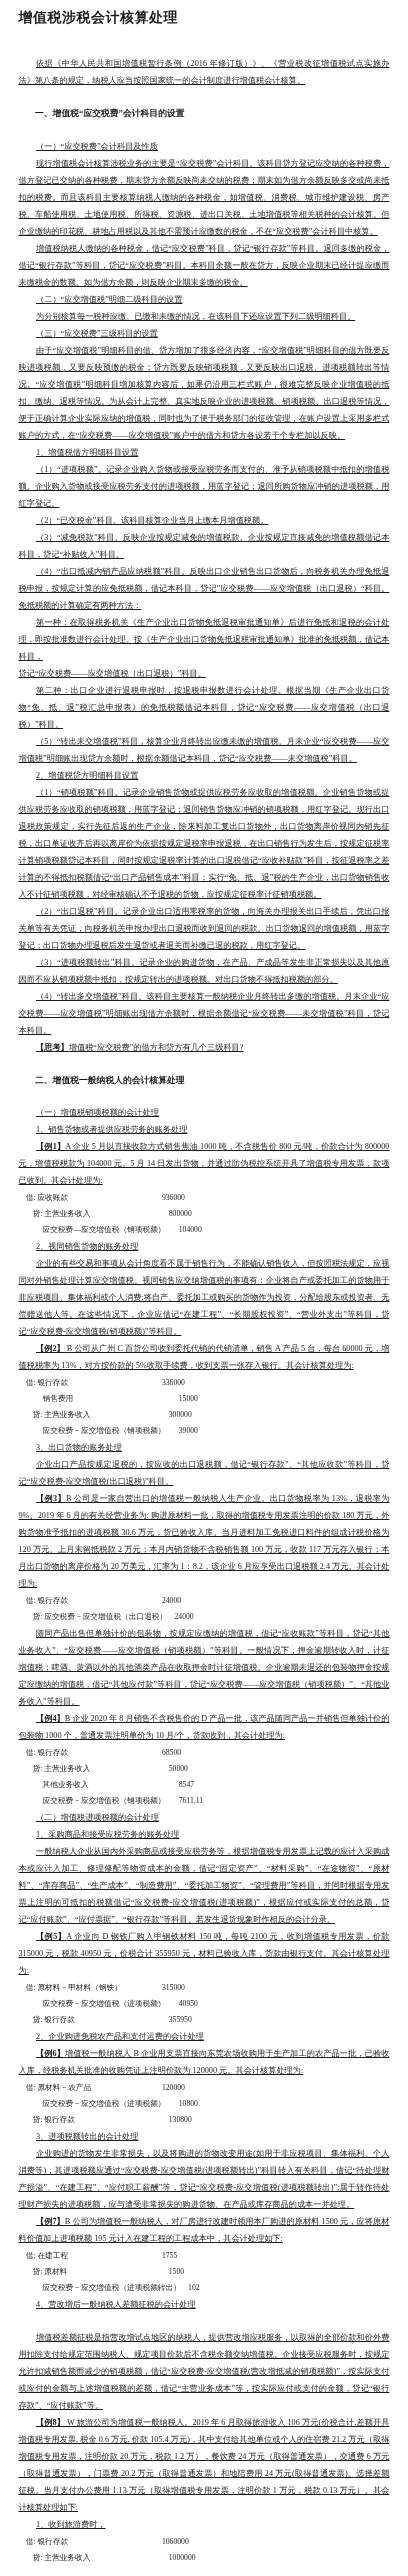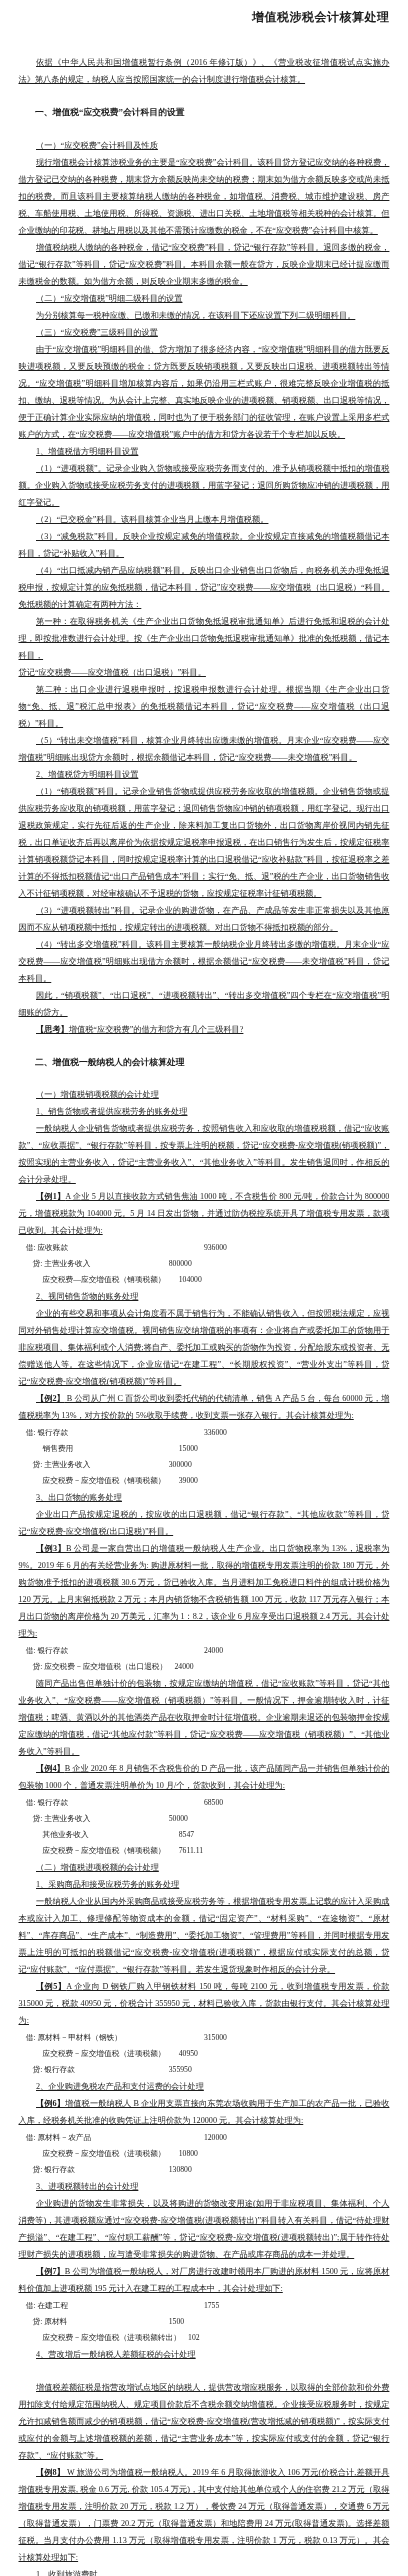--- a/index.html
+++ b/index.html
@@ -3,29 +3,29 @@
 <meta charset="utf-8">
 <style>
   html,body{margin:0;padding:0;background:#ffffff;}
   body{
     width:409px;height:3468px;overflow:hidden;
     color:#1d1d1d;
     font-family:"Liberation Serif","DejaVu Serif",serif;
   }
   .doc{padding:5.2px 19.6px 0 18.5px;}
   .title{
-    font-size:12px;font-weight:bold;text-align:right;
+    font-size:14px;font-weight:bold;text-align:left;
     margin:4.1px 0 28px 0;letter-spacing:0.5px;
   }
   .p{font-size:8.2px;line-height:17px;text-indent:17.5px;text-align:justify;text-decoration:underline;}
   .h1{font-size:8.8px;font-weight:bold;line-height:16.5px;text-indent:16.5px;margin:16px 0;}
   .lead{font-weight:bold;}
   .entry{padding:0.5px 0;}
   .row{display:flex;align-items:baseline;font-size:7.7px;line-height:16px;}
-  .ind1{padding-left:7.2px;gap:42px;}
+  .ind1{padding-left:7.2px;}
   .ind2{padding-left:14px;}
   .ind3{padding-left:24px;}
   .entry-label{white-space:nowrap;min-width:129px;}
   .entry-amount{padding-left:7.2px;white-space:nowrap;text-align:center;}
   .spacer{height:16px;}
 </style>
 </head>
 <body>
 
 <div class="doc">
@@ -44,28 +44,27 @@
       <div class="p">（1）“进项税额”。记录企业购入货物或接受应税劳务而支付的、准予从销项税额中抵扣的增值税额。企业购入货物或接受应税劳务支付的进项税额，用蓝字登记；退回所购货物应冲销的进项税额，用红字登记。</div>
       <div class="p">（2）“已交税金”科目。该科目核算企业当月上缴本月增值税额。</div>
       <div class="p">（3）“减免税款”科目。反映企业按规定减免的增值税款。企业按规定直接减免的增值税额借记本科目，贷记“补贴收入”科目。</div>
       <div class="p">（4）“出口抵减内销产品应纳税额”科目。反映出口企业销售出口货物后，向税务机关办理免抵退税申报，按规定计算的应免抵税额，借记本科目，贷记”应交税费——应交增值税（出口退税）“科目。免抵税额的计算确定有两种方法：</div>
       <div class="p">第一种：在取得税务机关《生产企业出口货物免抵退税审批通知单》后进行免抵和退税的会计处理，即按批准数进行会计处理。按《生产企业出口货物免抵退税审批通知单》批准的免抵税额，借记本科目，</div>
       <div class="p" style="text-indent: 0px;">贷记“应交税费——应交增值税（出口退税）”科目。</div>
       <div class="p">第二种：出口企业进行退税申报时，按退税申报数进行会计处理。根据当期《生产企业出口货物“免、抵、退”税汇总申报表》的免抵税额借记本科目，贷记“应交税费——应交增值税（出口退税）”科目。</div>
       <div class="p">（5）“转出未交增值税”科目，核算企业月终转出应缴未缴的增值税。月末企业“应交税费——应交增值税”明细账出现贷方余额时，根据余额借记本科目，贷记“应交税费——未交增值税”科目。</div>
       <div class="p">2、增值税贷方明细科目设置</div>
       <div class="p">（1）“销项税额”科目。记录企业销售货物或提供应税劳务应收取的增值税额。企业销售货物或提供应税劳务应收取的销项税额，用蓝字登记；退回销售货物应冲销的销项税额，用红字登记。现行出口退税政策规定，实行先征后返的生产企业，除来料加工复出口货物外，出口货物离岸价视同内销先征税，出口单证收齐后再以离岸价为依据按规定退税率申报退税，在出口销售行为发生后，按规定征税率计算销项税额贷记本科目，同时按规定退税率计算的出口退税借记“应收补贴款”科目，按征退税率之差计算的不得抵扣税额借记“出口产品销售成本”科目；实行“免、抵、退”税的生产企业，出口货物销售收入不计征销项税额，对经审核确认不予退税的货物，应按规定征税率计征销项税额。</div>
+      <div class="p">（2）“出口退税”科目。记录企业出口适用零税率的货物，向海关办理报关出口手续后，凭出口报关单等有关凭证，向税务机关申报办理出口退税而收到退回的税款。出口货物退回的增值税额，用蓝字登记；出口货物办理退税后发生退货或者退关而补缴已退的税款，用红字登记。</div>
       <div class="p">（3）“进项税额转出”科目。记录企业的购进货物，在产品、产成品等发生非正常损失以及其他原因而不应从销项税额中抵扣，按规定转出的进项税额。对出口货物不得抵扣税额的部分。</div>
       <div class="p">（4）“转出多交增值税”科目。该科目主要核算一般纳税企业月终转出多缴的增值税。月末企业“应交税费——应交增值税”明细账出现借方余额时，根据余额借记“应交税费——未交增值税”科目，贷记本科目。</div>
-      <div class="p">因此，“销项税额”、“出口退税”、“进项税额转出”、“转出多交增值税”四个专栏在“应交增值税”明细账的贷方。</div>
       <div class="p"><span class="lead">【思考】</span><span>增值税“应交税费”的借方和贷方有几个三级科目?</span></div>
       <div class="h1">二、增值税一般纳税人的会计核算处理</div>
       <div class="p">（一）增值税销项税额的会计处理</div>
       <div class="p">1、销售货物或者提供应税劳务的账务处理</div>
-      <div class="p">一般纳税人企业销售货物或者提供应税劳务，按照销售收入和应收取的增值税税额，借记“应收账款”、“应收票据”、“银行存款”等科目，按专票上注明的税额，贷记“应交税费-应交增值税(销项税额)”，按照实现的主营业务收入，贷记“主营业务收入”、“其他业务收入”等科目。发生销售退回时，作相反的会计分录处理。</div>
       <div class="p"><span class="lead">【例1】</span><span>A 企业 5 月以直接收款方式销售焦油 1000 吨，不含税售价 800 元/吨，价款合计为 800000 元，增值税税款为 104000 元。5 月 14 日发出货物，并通过防伪税控系统开具了增值税专用发票，款项已收到。其会计处理为:</span></div>
       <div class="entry">
         <div class="row ind1">
           <span class="entry-label">借: 应收账款</span>
           <span class="entry-amount">936000</span>
         </div>
         <div class="row ind2">
           <span class="entry-label">贷: 主营业务收入</span>
           <span class="entry-amount">800000</span>
         </div>

